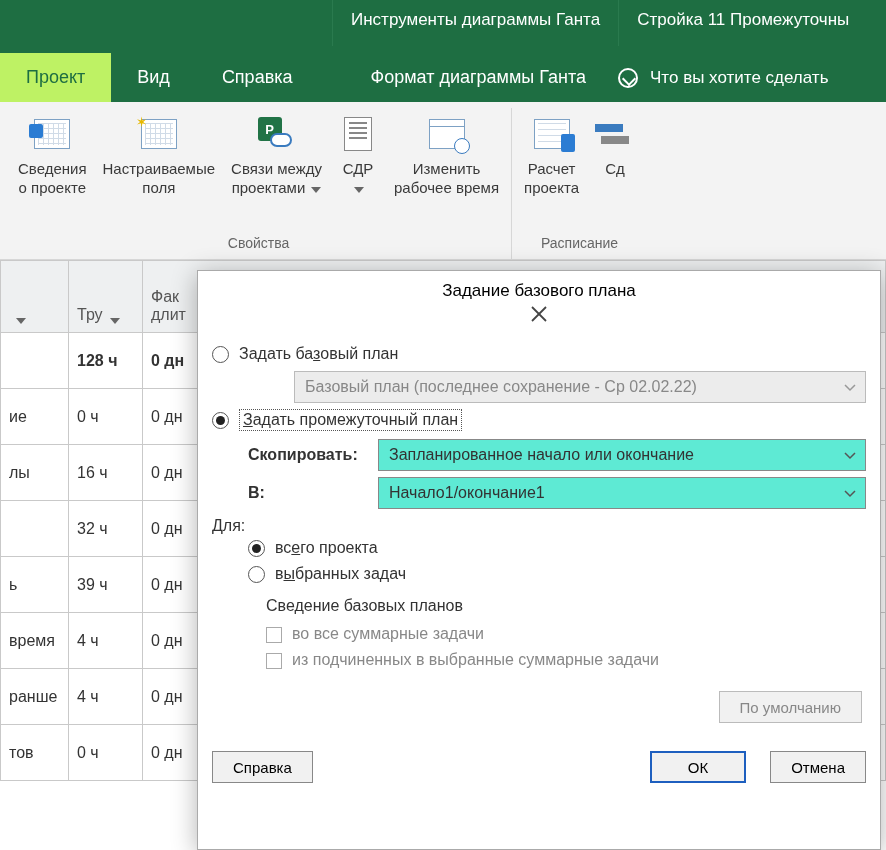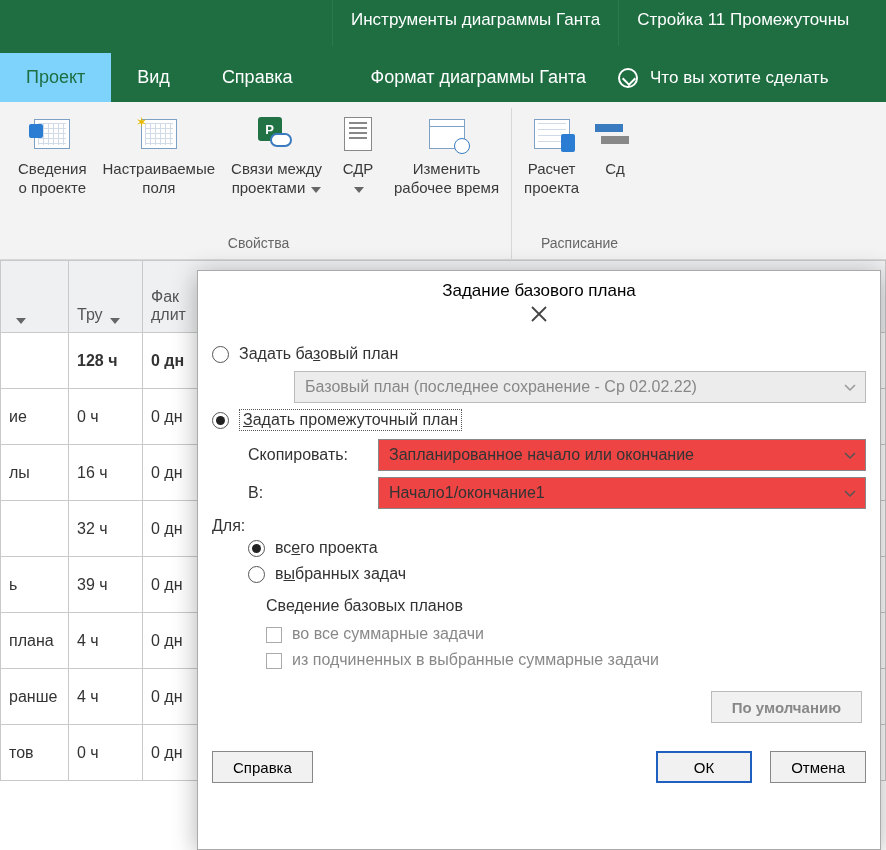--- a/index.html
+++ b/index.html
@@ -6,21 +6,21 @@
   body { width: 886px; height: 850px; overflow: hidden; background: #fff; position: relative; }
 
   
   .titlebar { background: #1e6e42; height: 46px; display: flex; color: #fff; }
   .titlebar-left { width: 332px; }
   .titlebar-section { padding: 10px 18px 0 18px; font-size: 17px; border-left: 1px solid #2a7a4e; height: 46px; }
 
   
   .tabrow { background: #1e6e42; height: 56px; display: flex; align-items: flex-end; color: #fff; }
   .tab { padding: 14px 26px; font-size: 18px; cursor: pointer; }
-  .tab.active { background: #7dd3fc; color: #1e6e42; margin-top: 16px; }
+  .tab.active { background: #bef264; color: #1e6e42; margin-top: 16px; }
   .tabrow .spacer { flex: 0 0 auto; width: 34px; }
   .tab-wide { padding: 14px 18px; }
   .tellme { display: flex; align-items: center; gap: 12px; padding: 14px 14px; font-size: 17px; }
   .bulb { width: 20px; height: 20px; border: 2px solid #fff; border-radius: 50%; position: relative; }
   .bulb::after{content:'';position:absolute;left:4px;top:4px;width:8px;height:8px;border-left:2px solid #fff;border-bottom:2px solid #fff;transform:rotate(-45deg);}
 
   
   .ribbon { background: #f3f3f3; height: 158px; border-bottom: 1px solid #d7d7d7; display: flex; padding: 6px 6px 0 6px; }
   .rgroup { display: flex; flex-direction: column; align-items: center; border-right: 1px solid #d7d7d7; padding: 0 6px; }
   .rgroup:last-child { border-right: none; }
@@ -67,37 +67,37 @@
   .dlg-title { display:flex; justify-content:space-between; align-items:center; padding: 10px 14px 14px 14px; font-size: 17px; flex-direction: column; }
   .dlg-close { width: 26px; height: 26px; display:flex; align-items:center; justify-content:center; cursor:pointer; color:#444;}
   .dlg-close svg{width:16px;height:16px;stroke:#444;stroke-width:1.8;}
   .dlg-body { padding: 0 14px 12px 14px; font-size: 16px; color: #333; }
   .radio-row { display:flex; align-items:center; gap:10px; margin: 4px 0 8px 0; }
   .radio { width:17px; height:17px; border:1px solid #555; border-radius:50%; display:inline-flex; align-items:center; justify-content:center; cursor:pointer;}
   .radio.checked::after{content:'';width:9px;height:9px;background:#222;border-radius:50%;}
   .radio-lbl .ul{text-decoration: underline;}
   .dotted{border:1px dotted #555;padding:1px 3px;}
   .field-row{display:flex;align-items:center;margin:6px 0 6px 36px;gap:10px;}
-  .field-lbl{width:120px;}
-  .combo{flex:1;height:32px;border:1px solid #888;display:flex;align-items:center;justify-content:space-between;padding:0 8px 0 10px;background:#ef4444;cursor:pointer;}
+  .field-lbl{width:120px;font-weight:bold;}
+  .combo{flex:1;height:32px;border:1px solid #888;display:flex;align-items:center;justify-content:space-between;padding:0 8px 0 10px;background:#5eead4;cursor:pointer;}
   .combo.disabled{background:#ececec;color:#888;border-color:#bbb;cursor:default;}
   .combo .arrow{width:14px;height:14px;}
   .combo .arrow svg{display:block;}
   .section-lbl{margin:8px 0 4px 0;}
   .sub-radio{margin-left:36px;}
   .subsection{margin:14px 0 4px 54px;color:#888;}
   .subsection .title{color:#333;margin-bottom:10px;}
   .chk-row{display:flex;align-items:flex-end;gap:10px;margin:8px 0;}
   .chk{width:16px;height:16px;border:1px solid #aaa;background:#fff;}
   .btn{height:32px;padding:0 20px;border:1px solid #888;background:#f1f1f1;font-size:15px;cursor:pointer;display:inline-flex;align-items:center;justify-content:center;}
   .btn.primary{border:2px solid #1e5fbf;padding:0 36px;}
-  .btn.disabled{color:#888;border-color:#bbb;cursor:default;font-weight:bold;}
+  .btn.disabled{color:#888;border-color:#bbb;cursor:default;}
   .btn-row-default{display:flex;justify-content:flex-end;margin:22px 0 10px 0;padding-right:4px;}
   .dlg-footer{display:flex;justify-content:space-between;align-items:center;padding:6px 14px 14px 14px;}
-  .dlg-footer .right{display:flex;gap:18px;}
+  .dlg-footer .right{display:flex;gap:24px;}
 </style>
 </head>
 <body>
 
 <div class="titlebar">
   <div class="titlebar-left"></div>
   <div class="titlebar-section">Инструменты диаграммы Ганта</div>
   <div class="titlebar-section">Стройка 11 Промежуточны</div>
 </div>
 
@@ -231,21 +231,21 @@
           <td></td>
           <td>32 ч</td>
           <td>0 дн</td>
         </tr>
         <tr>
           <td>ь</td>
           <td>39 ч</td>
           <td>0 дн</td>
         </tr>
         <tr>
-          <td>плана</td>
+          <td>время</td>
           <td>4 ч</td>
           <td>0 дн</td>
         </tr>
         <tr>
           <td>ранше</td>
           <td>4 ч</td>
           <td>0 дн</td>
         </tr>
         <tr>
           <td>тов</td>

